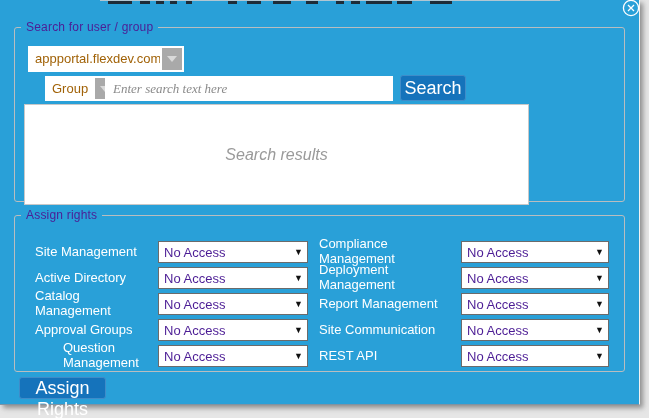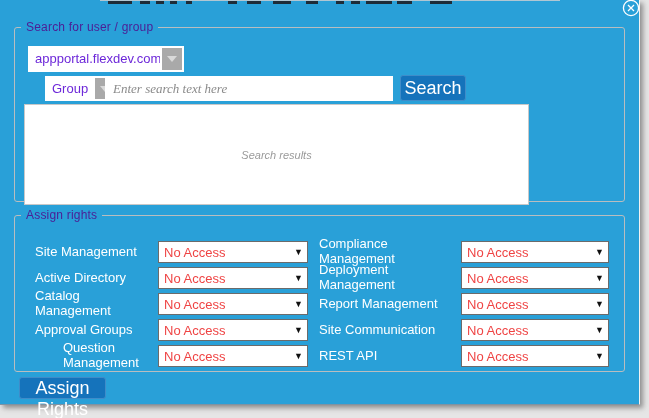--- a/index.html
+++ b/index.html
@@ -29,21 +29,21 @@
   }
   fieldset.gbox legend {
     color:#4c1d95; font-size:12px; padding:0 5px; margin-left:6px; letter-spacing:.2px;
   }
   #search-box  { top:20px;  height:182px; }
   #rights-box  { top:208px; height:164px; }
 
   
   .combo { position:absolute; display:flex; background:#ffffff; padding:2px; align-items:stretch; cursor:pointer; }
   .combo .combo-text {
-    flex:1; font-size:13px; color:#6d28d9; padding:3px 1px 0 5px;
+    flex:1; font-size:13px; color:#a16207; padding:3px 1px 0 5px;
     white-space:nowrap; overflow:hidden; background:#fff;
   }
   .combo .combo-arrow {
     width:20px; margin-left:2px; background:#a9a9a9;
     display:flex; align-items:center; justify-content:center;
   }
   .combo .combo-arrow .tri {
     width:0; height:0; border-left:5px solid transparent;
     border-right:5px solid transparent; border-top:6px solid #d9d9d9;
   }
@@ -63,37 +63,37 @@
     border:1px solid #3f8cc9; border-radius:3px; cursor:pointer;
     font-family:"Liberation Sans", sans-serif;
   }
   #search-btn { position:absolute; left:385px; top:41px; width:66px; height:26px; }
 
   #results-box {
     position:absolute; left:9px; top:70px; width:505px; height:101px;
     background:#ffffff; border:1px solid #c8c8c8;
     display:flex; align-items:center; justify-content:center;
   }
-  #results-box .placeholder { color:#9a9a9a; font-style:italic; font-size:11px; }
+  #results-box .placeholder { color:#9a9a9a; font-style:italic; font-size:16px; }
 
   
   .rights-grid {
     position:absolute; left:20px; top:17px; right:6px;
     display:grid;
     grid-template-columns:123px 161px 142px 148px;
     grid-auto-rows:26px; align-items:center;
   }
   .r-label { color:#ffffff; font-size:13px; padding-right:4px; line-height:1.12; }
   .label-question { max-width:92px;margin-left:28px; }
   .selwrap { position:relative; width:150px; height:22px; }
   .selwrap.right { width:148px; }
   .selwrap select {
     width:100%; height:100%; -webkit-appearance:none; appearance:none;
     border:1px solid #6b6b6b; border-radius:0; background:#ffffff;
-    font-size:13px; color:#ef4444; padding:0 18px 0 5px;
+    font-size:13px; color:#4c1d95; padding:0 18px 0 5px;
     font-family:"Liberation Sans", sans-serif; cursor:pointer;
   }
   .selwrap::after {
     content:"▼"; position:absolute; right:5px; top:50%;
     transform:translateY(-50%); font-size:9px; color:#111; pointer-events:none;
   }
 
   #assign-btn { position:absolute; left:19px; top:377px; width:87px; height:22px; }
 </style>
 </head>

